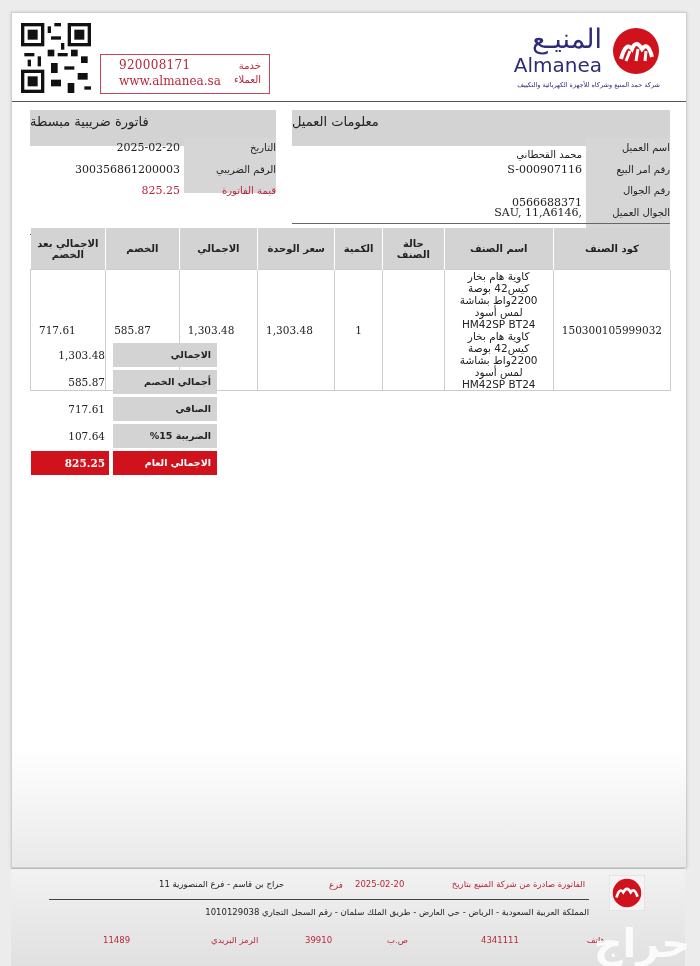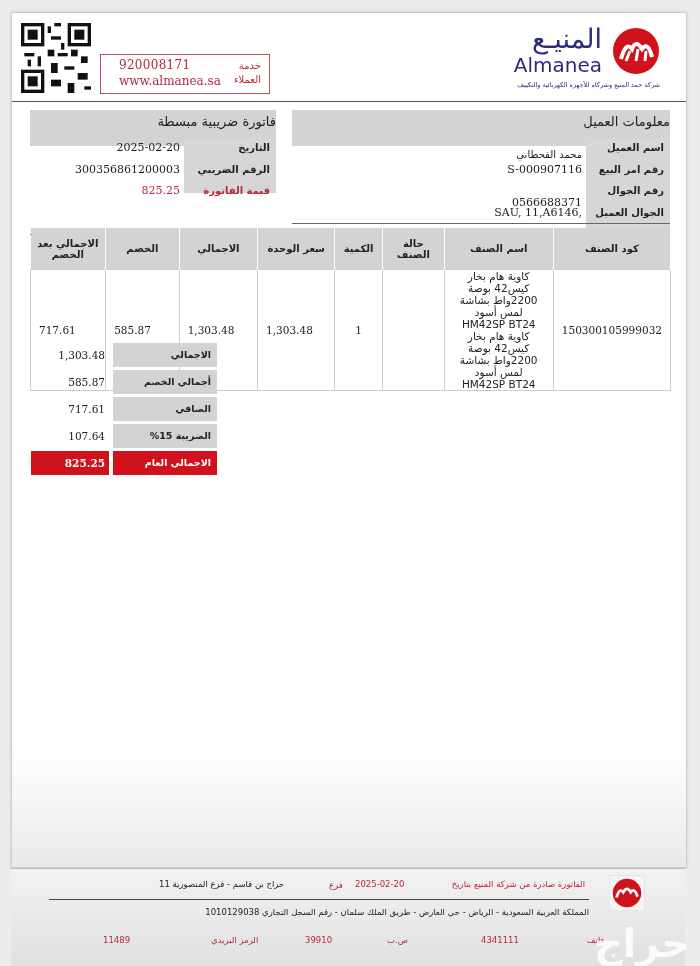--- a/index.html
+++ b/index.html
@@ -15,23 +15,23 @@
   .cs-box .num { position:absolute; left:18px; top:3px; letter-spacing:0.3px; }
   .cs-box .web { position:absolute; left:18px; top:19px; }
   .cs-box .lbl { position:absolute; right:8px; top:4px; font-family:"DejaVu Sans", sans-serif; font-size:10px; text-align:right; line-height:14px; }
   .logo { position:absolute; right:26px; top:12px; width:150px; height:70px; }
   .logo .ar { position:absolute; right:58px; top:-2px; font-family:Liberation Sans, sans-serif; font-size:27px; color:#2d2a7a; direction:rtl; }
   .logo .en { position:absolute; right:58px; top:28px; font-family:"DejaVu Sans", sans-serif; font-size:20px; color:#2d2a7a; }
   .logo .sub { position:absolute; right:0; top:56px; font-family:"DejaVu Sans", sans-serif; font-size:6.5px; color:#2d2a7a; white-space:nowrap; direction:rtl; }
   .logo .mark { position:absolute; right:0; top:2px; width:48px; height:48px; }
 
   .sec-title { position:absolute; background:#d3d3d3; font-family:"DejaVu Sans", sans-serif; font-size:13px;
-               text-align:right; line-height:24px; height:36px; color:#222; direction:rtl; }
-  .kv-label { position:absolute; background:#d6d6d6; font-family:"DejaVu Sans", sans-serif; font-weight:bold;
-              font-size:10px; text-align:right; padding-right:6px; box-sizing:border-box; height:33px; line-height:19px; direction:rtl; }
+               text-align:left; line-height:24px; height:36px; color:#222; direction:rtl; }
+  .kv-label { position:absolute; background:#d6d6d6; font-family:"DejaVu Sans", sans-serif; font-weight:normal;
+              font-size:10px; text-align:right; box-sizing:border-box; height:33px; line-height:19px; direction:rtl; }
   .kv-val { position:absolute; font-size:11px; text-align:right; height:19px; line-height:19px; }
   .sep-rule { position:absolute; height:1px; background:#666; }
 
   table.items { position:absolute; left:18px; top:215px; width:641px; border-collapse:collapse; direction:rtl; }
   table.items th { background:#d3d3d3; font-family:"DejaVu Sans", sans-serif; font-size:10px; font-weight:bold;
                    height:41px; padding:0 4px; border-right:1px solid #fff; }
   table.items td { border:1px solid #ccc; height:69px; font-size:10.5px; padding:0 8px; background:#fff; }
   td.num { text-align:left; }
   td.ctr { text-align:center; }
   td.desc { font-family:"DejaVu Sans", sans-serif; font-size:8.5px; text-align:center; line-height:12px; }

